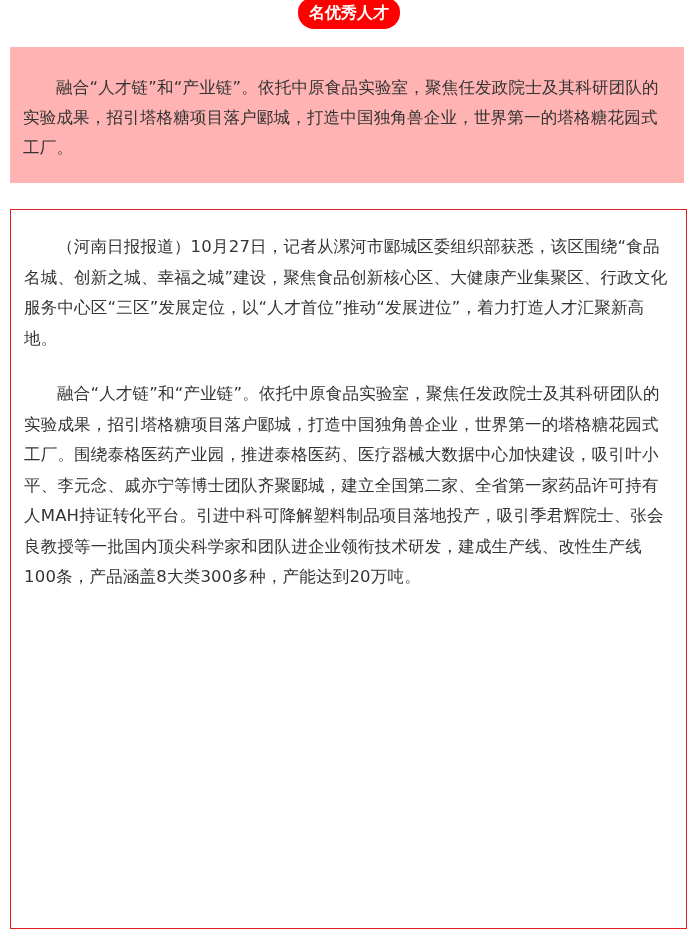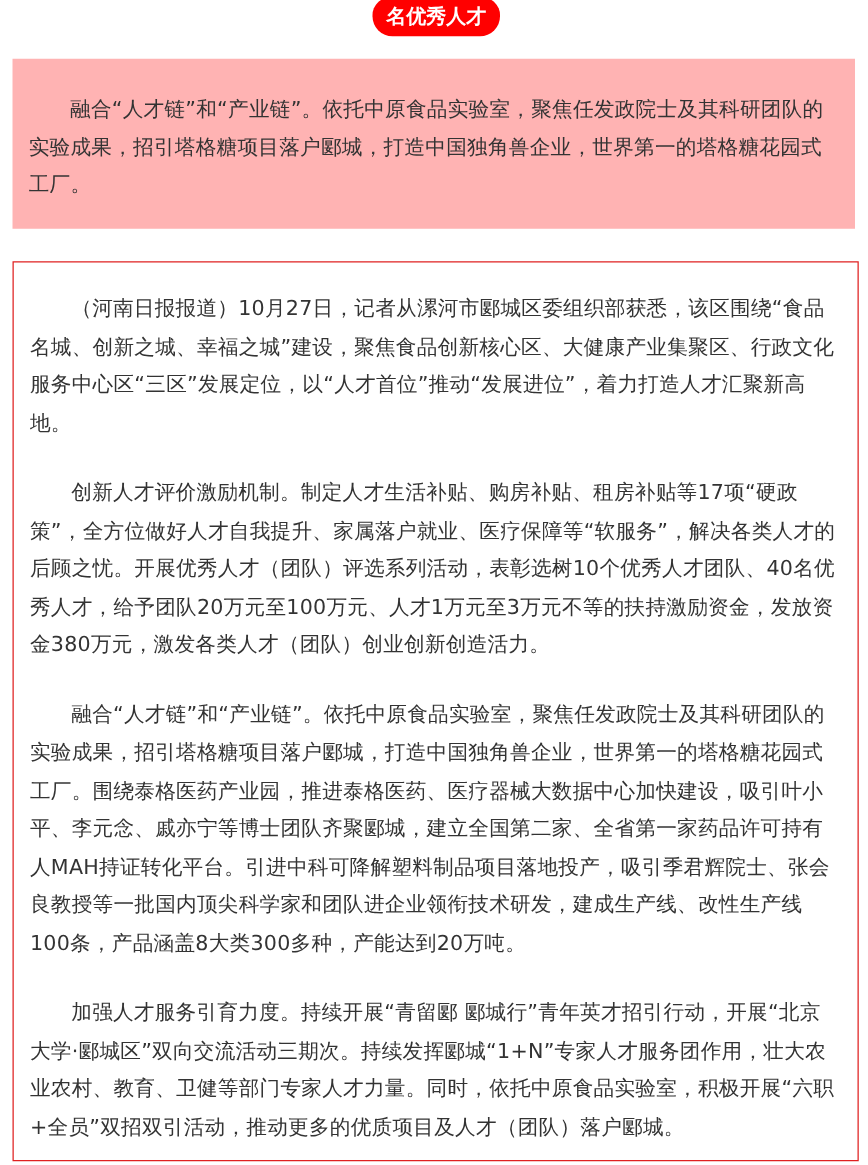--- a/index.html
+++ b/index.html
@@ -23,16 +23,14 @@
 <div class="pill">
   <span>名优秀人才</span>
 </div>
 
 <div class="intro">
   <p>融合“人才链”和“产业链”。依托中原食品实验室，聚焦任发政院士及其科研团队的实验成果，招引塔格糖项目落户郾城，打造中国独角兽企业，世界第一的塔格糖花园式工厂。</p>
 </div>
 
 <div class="article">
   <p>（河南日报报道）10月27日，记者从漯河市郾城区委组织部获悉，该区围绕“食品名城、创新之城、幸福之城”建设，聚焦食品创新核心区、大健康产业集聚区、行政文化服务中心区“三区”发展定位，以“人才首位”推动“发展进位”，着力打造人才汇聚新高地。</p>
-  <p>创新人才评价激励机制。制定人才生活补贴、购房补贴、租房补贴等17项“硬政策”，全方位做好人才自我提升、家属落户就业、医疗保障等“软服务”，解决各类人才的后顾之忧。开展优秀人才（团队）评选系列活动，表彰选树10个优秀人才团队、40名优秀人才，给予团队20万元至100万元、人才1万元至3万元不等的扶持激励资金，发放资金380万元，激发各类人才（团队）创业创新创造活力。</p>
   <p>融合“人才链”和“产业链”。依托中原食品实验室，聚焦任发政院士及其科研团队的实验成果，招引塔格糖项目落户郾城，打造中国独角兽企业，世界第一的塔格糖花园式工厂。围绕泰格医药产业园，推进泰格医药、医疗器械大数据中心加快建设，吸引叶小平、李元念、戚亦宁等博士团队齐聚郾城，建立全国第二家、全省第一家药品许可持有人MAH持证转化平台。引进中科可降解塑料制品项目落地投产，吸引季君辉院士、张会良教授等一批国内顶尖科学家和团队进企业领衔技术研发，建成生产线、改性生产线100条，产品涵盖8大类300多种，产能达到20万吨。</p>
-  <p>加强人才服务引育力度。持续开展“青留郾 郾城行”青年英才招引行动，开展“北京大学·郾城区”双向交流活动三期次。持续发挥郾城“1+N”专家人才服务团作用，壮大农业农村、教育、卫健等部门专家人才力量。同时，依托中原食品实验室，积极开展“六职+全员”双招双引活动，推动更多的优质项目及人才（团队）落户郾城。</p>
 </div>
 
 </body></html>

